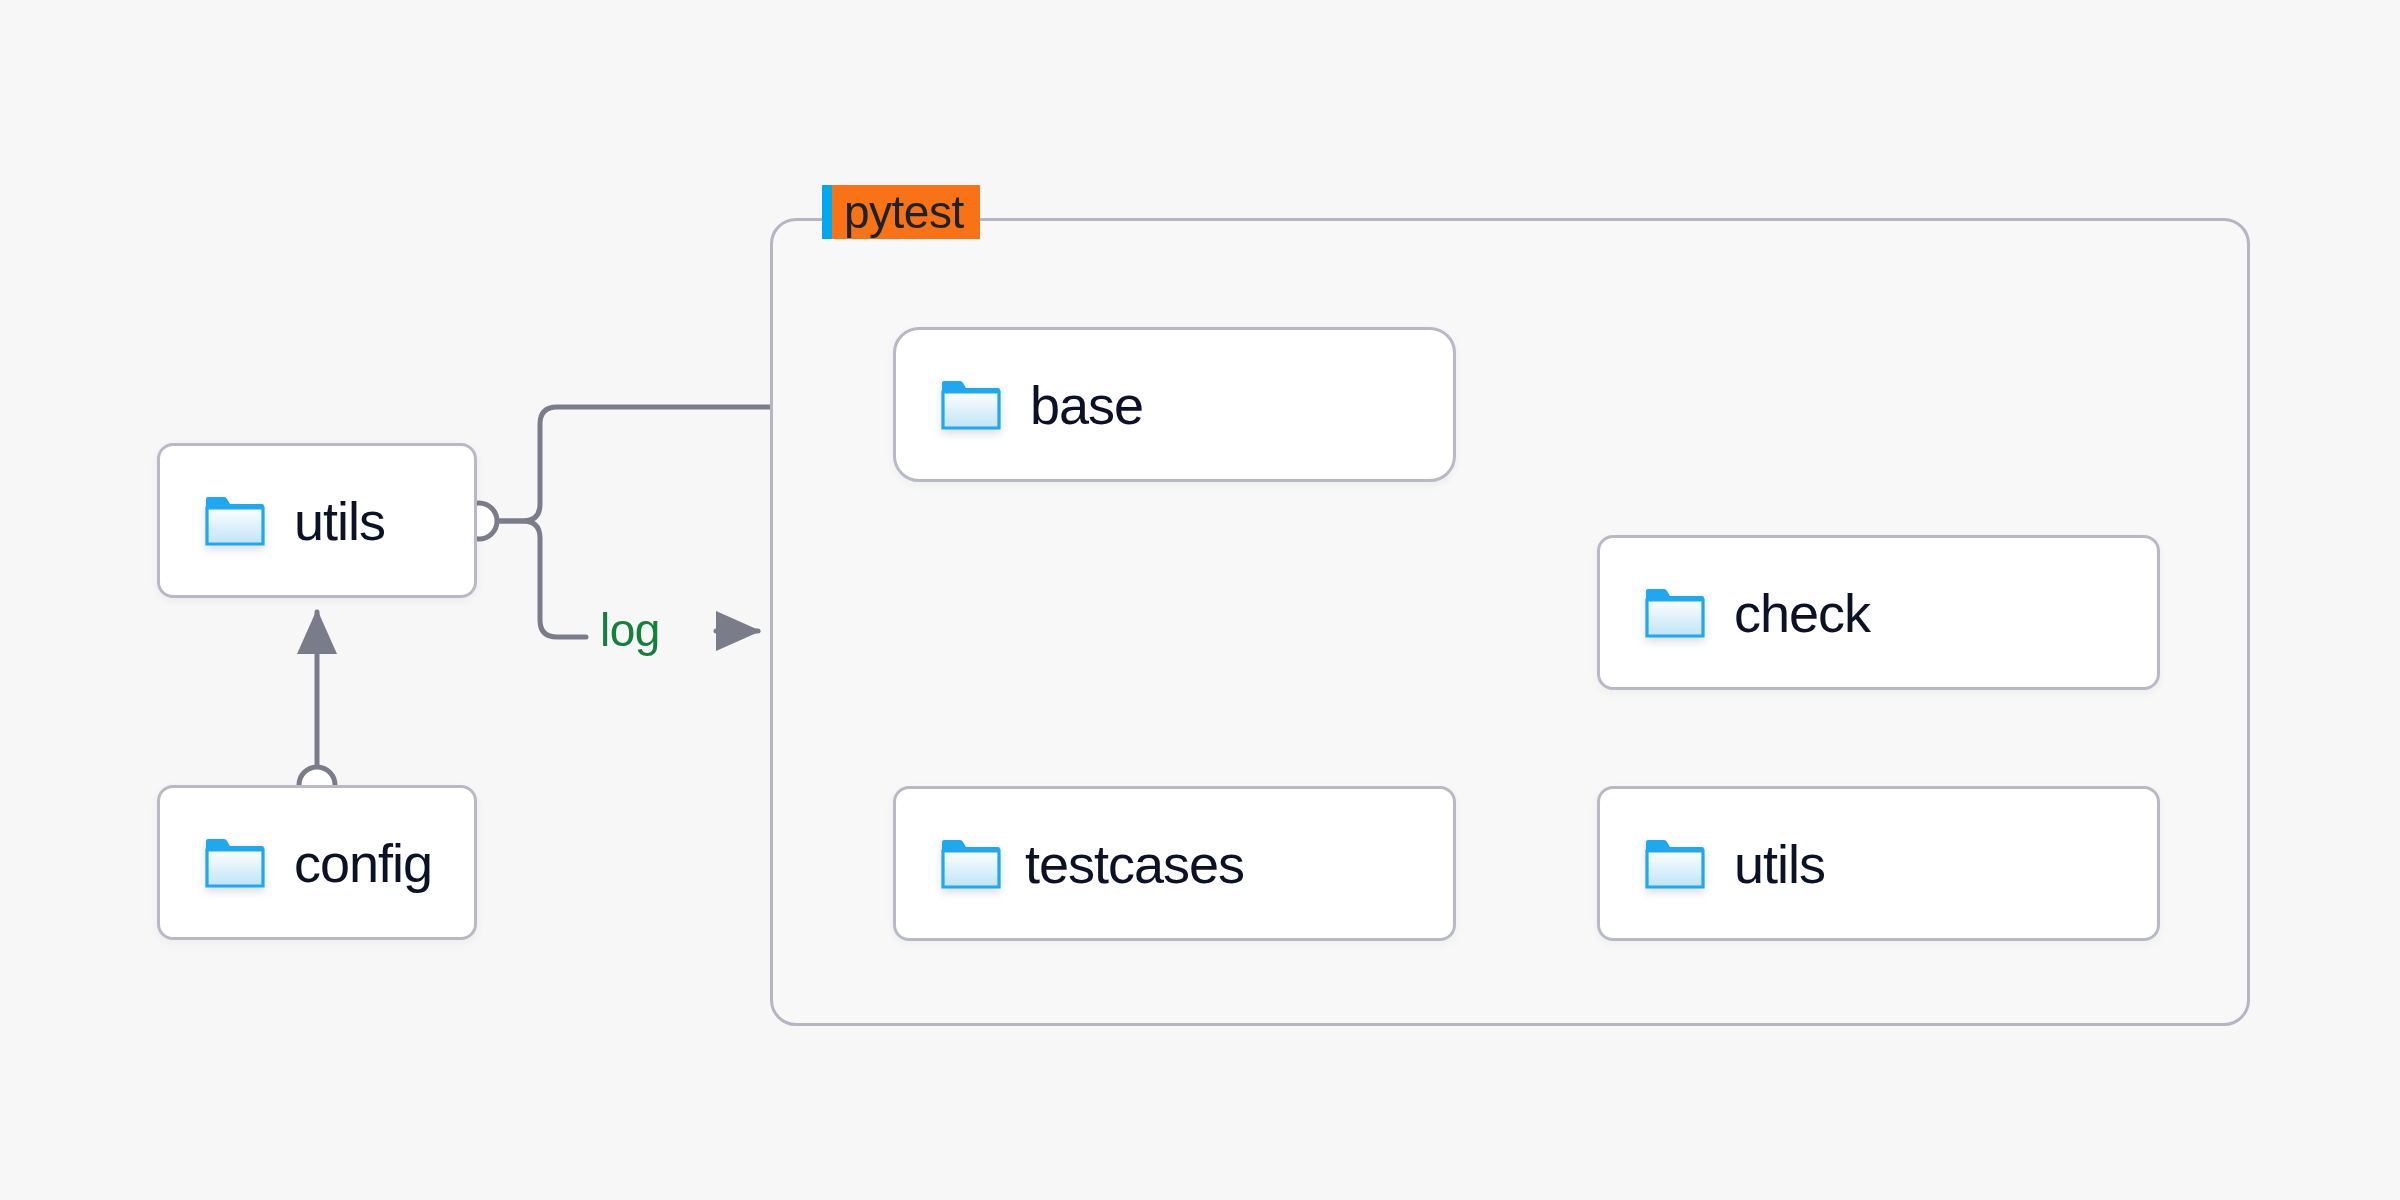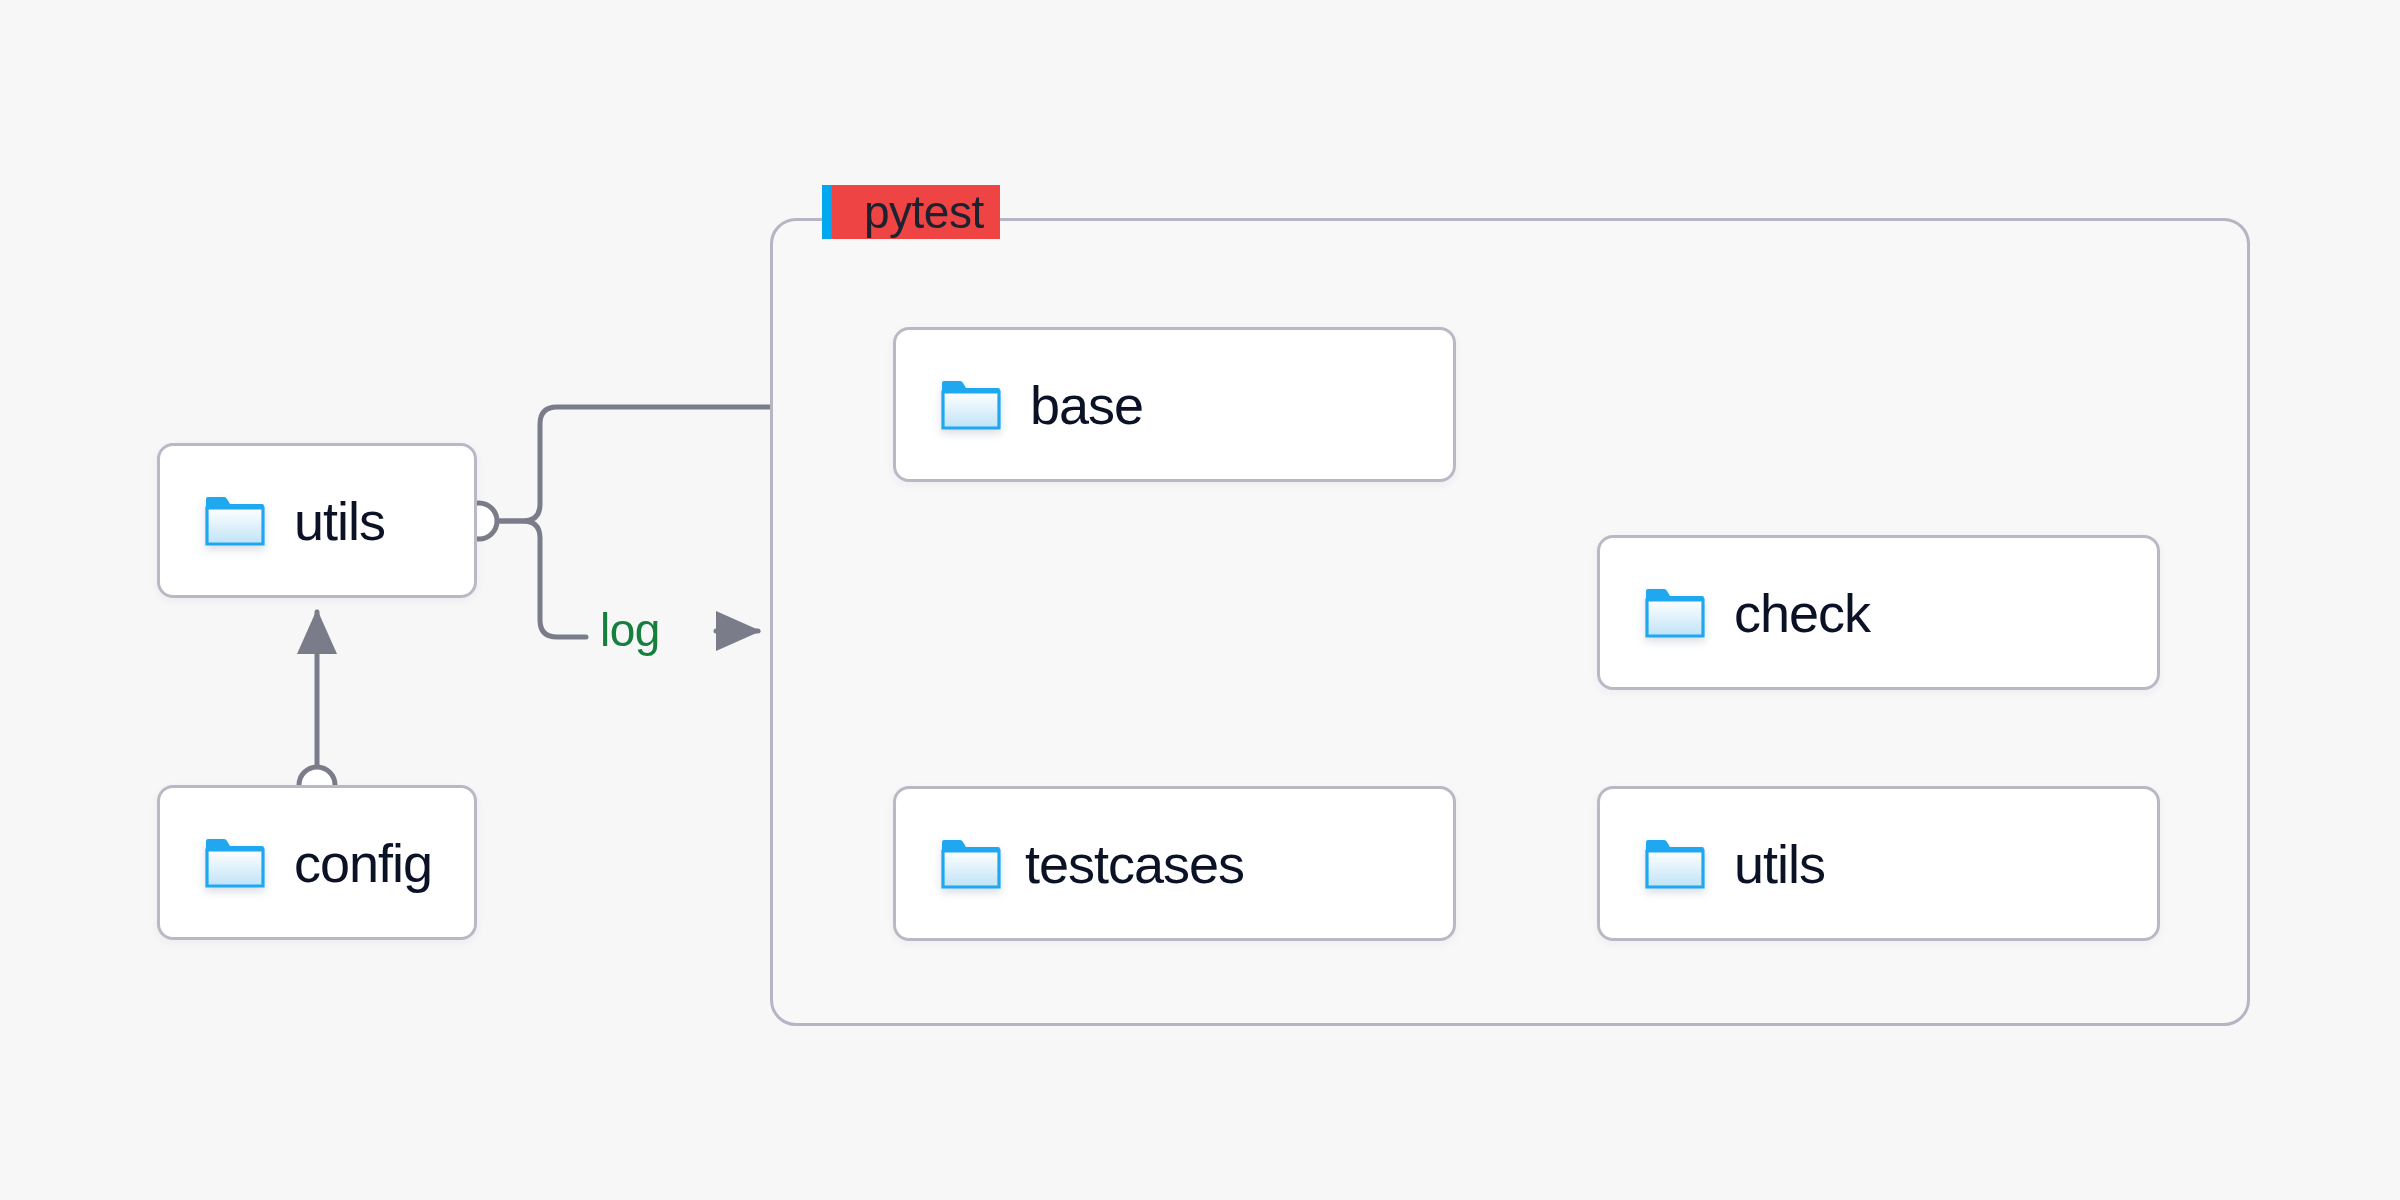--- a/index.html
+++ b/index.html
@@ -31,22 +31,22 @@
     position: absolute;
     border: 3px solid #b5b5c3;
     border-radius: 26px;
     background: #f8f8f9;
     box-sizing: border-box;
   }
   .group-label {
     position: absolute;
     display: flex;
     align-items: center;
-    gap: 32px;
-    background: #ef4444;
+    gap: 12px;
+    background: #f97316;
     padding: 0 16px 0 0;
   }
   .group-label .bar {
     width: 10px;
     height: 54px;
     background: #00a8f0;
     border-radius: 1px;
   }
   .group-label .txt {
     font-size: 46px;
@@ -157,21 +157,21 @@
   <div class="node" style="left:157px; top:785px; width:320px; height:155px;">
     <span class="folder">
       <svg viewBox="0 0 62 52" width="62" height="52">
         <path d="M2 10 L2 4 Q2 2 4 2 L20 2 Q22 2 23 4 L26 9 L58 9 Q60 9 60 11 L60 14 L2 14 Z" fill="#1fa8ef"></path>
         <path d="M3 13 L59 13 L59 49 L3 49 Z" fill="url(#folderFill)" stroke="#1fa8ef" stroke-width="3.2"></path>
       </svg>
     </span>
     <span class="label">config</span>
   </div>
 
-  <div class="node" style="left:893px; top:327px; width:563px; height:155px;">
+  <div class="node" style="left:893px; top:327px; width:563px; height:155px;border-radius:26px;">
     <span class="folder">
       <svg viewBox="0 0 62 52" width="62" height="52">
         <path d="M2 10 L2 4 Q2 2 4 2 L20 2 Q22 2 23 4 L26 9 L58 9 Q60 9 60 11 L60 14 L2 14 Z" fill="#1fa8ef"></path>
         <path d="M3 13 L59 13 L59 49 L3 49 Z" fill="url(#folderFill)" stroke="#1fa8ef" stroke-width="3.2"></path>
       </svg>
     </span>
     <span class="label">base</span>
   </div>
 
   <div class="node" style="left:893px; top:786px; width:563px; height:155px;gap:23px;">

